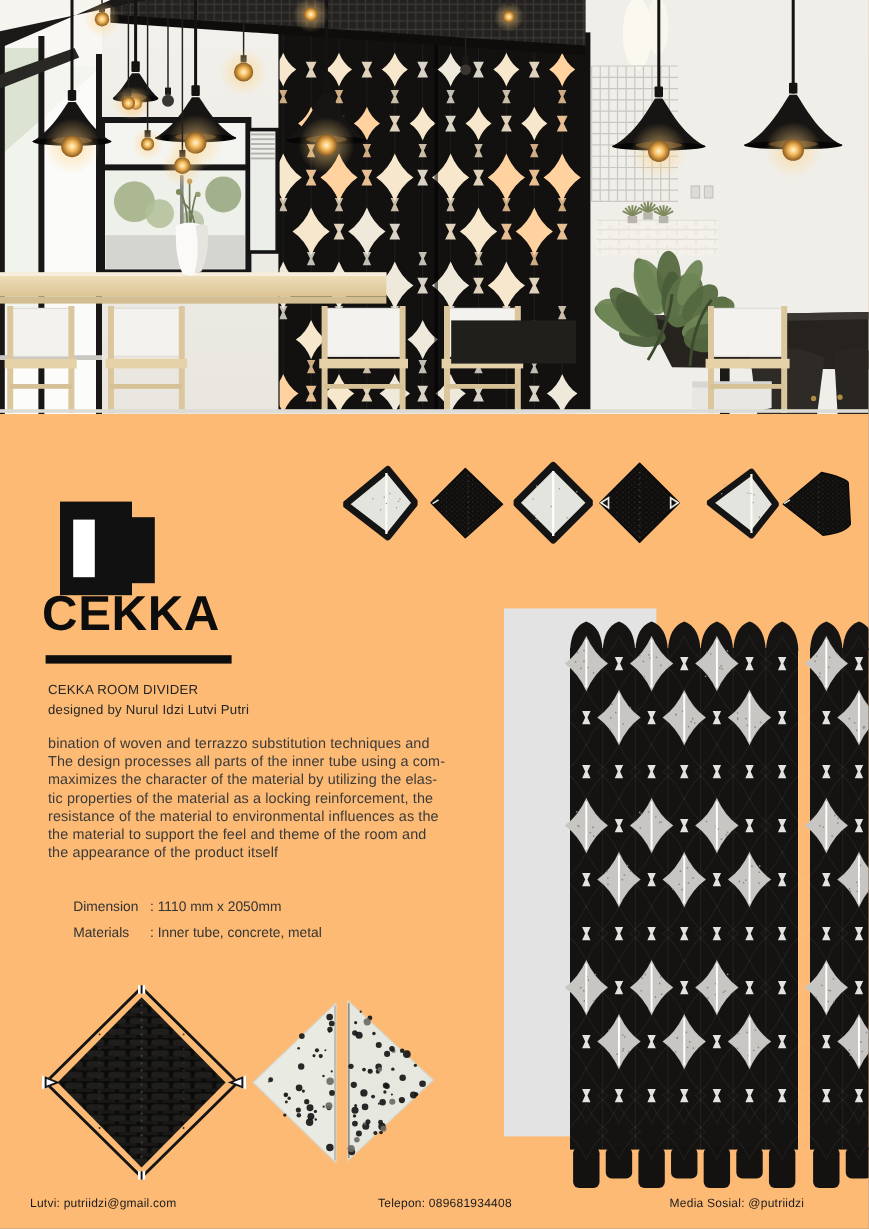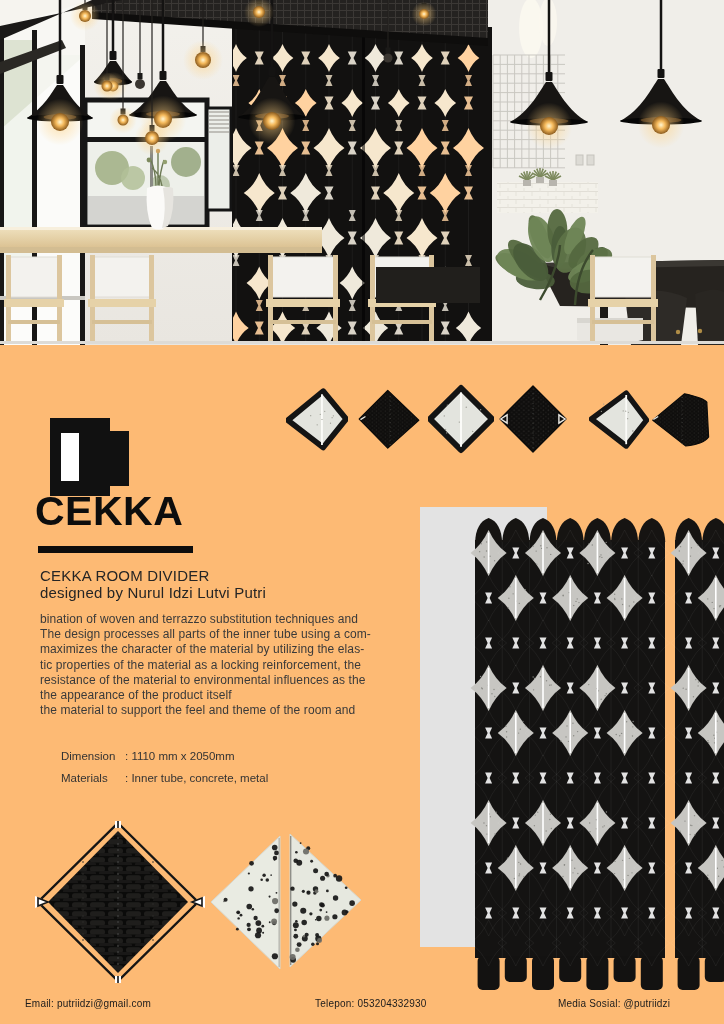--- a/index.html
+++ b/index.html
@@ -7,21 +7,21 @@
         font-family:"Liberation Sans",sans-serif;overflow:hidden;}
   .abs{position:absolute;}
   
   .hero{left:0;top:0;}
   
   .module-svg{position:absolute;top:384px;height:70px;}
   
   .brand-title{left:35px;top:488px;font-size:41px;font-weight:700;letter-spacing:.5px;color:#0d0d0d;}
   .brand-rule{left:38px;top:546px;width:155px;height:7px;background:#0d0d0d;}
   
-  .product-info{left:40px;top:567px;font-size:15px;line-height:17px;color:#252525;letter-spacing:.2px;}
+  .product-info{left:40px;top:567px;font-size:11px;line-height:17px;color:#252525;letter-spacing:.2px;}
   .desc{left:40px;top:612px;width:360px;font-size:12px;line-height:15.2px;color:#3a3a3a;letter-spacing:.1px;}
   .specs{left:40px;top:750px;font-size:11.5px;color:#333;}
   .spec-row{height:22px;}
   .spec-label{display:inline-block;width:64px;padding-left:21px;}
   
   .footer{left:0;top:998px;width:724px;height:20px;font-size:10px;color:#1b1b1b;letter-spacing:.2px;}
   .footer span{position:absolute;top:0;}
   .f-email{left:25px;}
   .f-phone{left:315px;}
   .f-social{left:558px;}
@@ -593,22 +593,22 @@
     <div>CEKKA ROOM DIVIDER</div>
     <div>designed by Nurul Idzi Lutvi Putri</div>
   </div>
 
   <div id="descBlock" class="abs desc">
       <div>bination of woven and terrazzo substitution techniques and</div>
       <div>The design processes all parts of the inner tube using a com-</div>
       <div>maximizes the character of the material by utilizing the elas-</div>
       <div>tic properties of the material as a locking reinforcement, the</div>
       <div>resistance of the material to environmental influences as the</div>
+      <div>the material to support the feel and theme of the room and</div>
       <div>the appearance of the product itself</div>
-      <div>the material to support the feel and theme of the room and</div>
     </div>
 
   <div id="specsBlock" class="abs specs">
       <div class="spec-row"><span class="spec-label">Dimension</span><span>: 1110 mm x 2050mm</span></div>
       <div class="spec-row"><span class="spec-label">Materials</span><span>: Inner tube, concrete, metal</span></div>
     </div>
 
   <svg class="abs" style="left:35px;top:820px" width="170" height="172" viewBox="0 0 170 172">
     <polygon points="83,3 163,82 83,161 3,82" fill="none" stroke="#151515" stroke-width="2.4"></polygon>
     <polygon points="83,11 153,82 83,153 13,82" fill="url(#weavePat)"></polygon>
@@ -1371,18 +1371,18 @@
         <path d="M310.8,425 Q317.28000000000003,439.72 328.8,448 Q317.28000000000003,456.28 310.8,471 Q304.32,456.28 292.8,448 Q304.32,439.72 310.8,425 Z" fill="none" stroke="rgba(255,255,255,.05)" stroke-width="1"></path>
         <path d="M338,425 Q344.48,439.72 356,448 Q344.48,456.28 338,471 Q331.52,456.28 320,448 Q331.52,439.72 338,425 Z" fill="none" stroke="rgba(255,255,255,.05)" stroke-width="1"></path>
         <path d="M365.20000000000005,425 Q371.68000000000006,439.72 383.20000000000005,448 Q371.68000000000006,456.28 365.20000000000005,471 Q358.72,456.28 347.20000000000005,448 Q358.72,439.72 365.20000000000005,425 Z" fill="none" stroke="rgba(255,255,255,.05)" stroke-width="1"></path>
         <path d="M392.40000000000003,425 Q398.88000000000005,439.72 410.40000000000003,448 Q398.88000000000005,456.28 392.40000000000003,471 Q385.92,456.28 374.40000000000003,448 Q385.92,439.72 392.40000000000003,425 Z" fill="none" stroke="rgba(255,255,255,.05)" stroke-width="1"></path>
         <path d="M419.6,425 Q426.08000000000004,439.72 437.6,448 Q426.08000000000004,456.28 419.6,471 Q413.12,456.28 401.6,448 Q413.12,439.72 419.6,425 Z" fill="none" stroke="rgba(255,255,255,.05)" stroke-width="1"></path>
         <path d="M446.8,425 Q453.28000000000003,439.72 464.8,448 Q453.28000000000003,456.28 446.8,471 Q440.32,456.28 428.8,448 Q440.32,439.72 446.8,425 Z" fill="none" stroke="rgba(255,255,255,.05)" stroke-width="1"></path>
       </g>
   </svg>
 
   <div class="abs footer">
-    <span class="f-email">Email: putriidzi@gmail.com</span>
-    <span class="f-phone">Telepon: 053204332930</span>
+    <span class="f-email">Lutvi: putriidzi@gmail.com</span>
+    <span class="f-phone">Telepon: 089681934408</span>
     <span class="f-social">Media Sosial: @putriidzi</span>
   </div>
 
 </div>
 
 </body></html>

